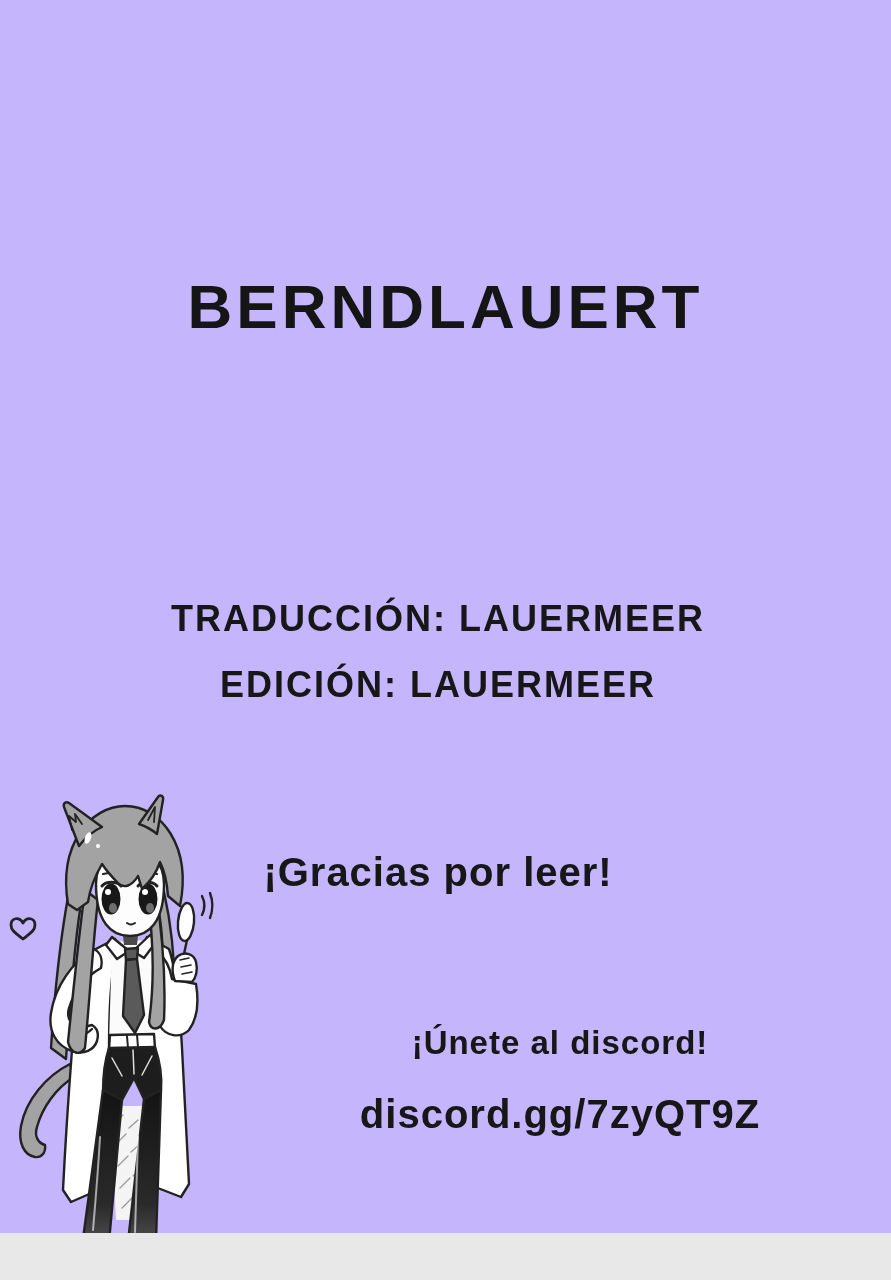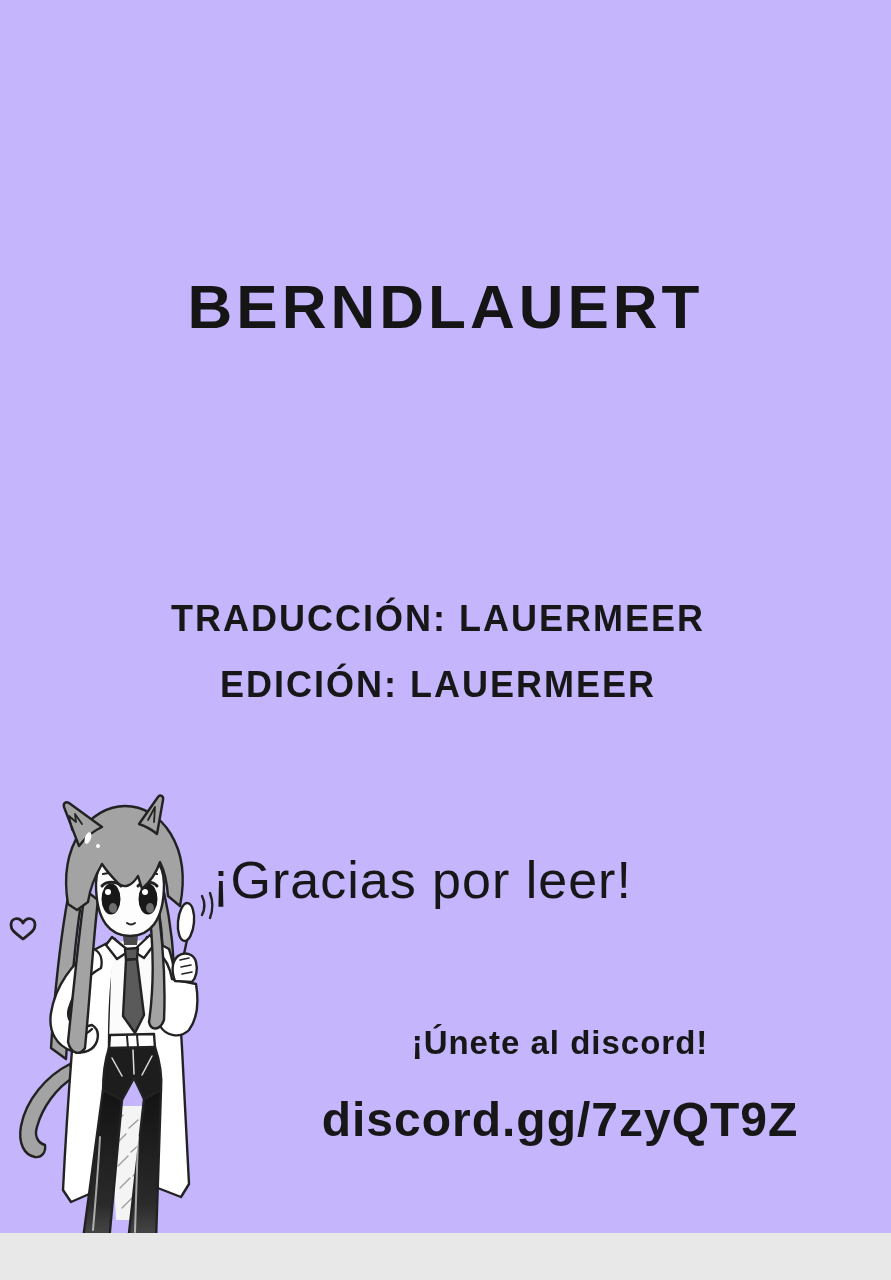--- a/index.html
+++ b/index.html
@@ -20,31 +20,31 @@
   }
   .title span{display:block;}
   .credits{
     position:absolute;top:586px;left:0;width:860px;
     text-align:center;
     font-size:36px;font-weight:bold;letter-spacing:2px;line-height:66px;
     color:#171717;
     margin-left:8px;
   }
   .thanks{
-    position:absolute;top:850px;left:182px;width:480px;
+    position:absolute;top:850px;left:198px;width:480px;
     text-align:center;
-    font-size:52px;font-weight:normal;letter-spacing:1px;
+    font-size:40px;font-weight:bold;letter-spacing:1px;
     color:#171717;
   }
   .discord{
     position:absolute;top:1024px;left:230px;width:660px;
     text-align:center;color:#171717;
   }
   .discord-cta{font-size:33px;font-weight:bold;letter-spacing:1px;margin-bottom:30px;}
-  .discord-url{font-size:48px;font-weight:bold;letter-spacing:1px;}
+  .discord-url{font-size:40px;font-weight:bold;letter-spacing:1px;}
   .mascot{
     position:absolute;top:782px;left:8px;width:230px;height:500px;
   }
   .mascot svg{display:block;width:230px;height:500px;}
 </style>
 </head>
 <body>
 
 <div class="page">
 

